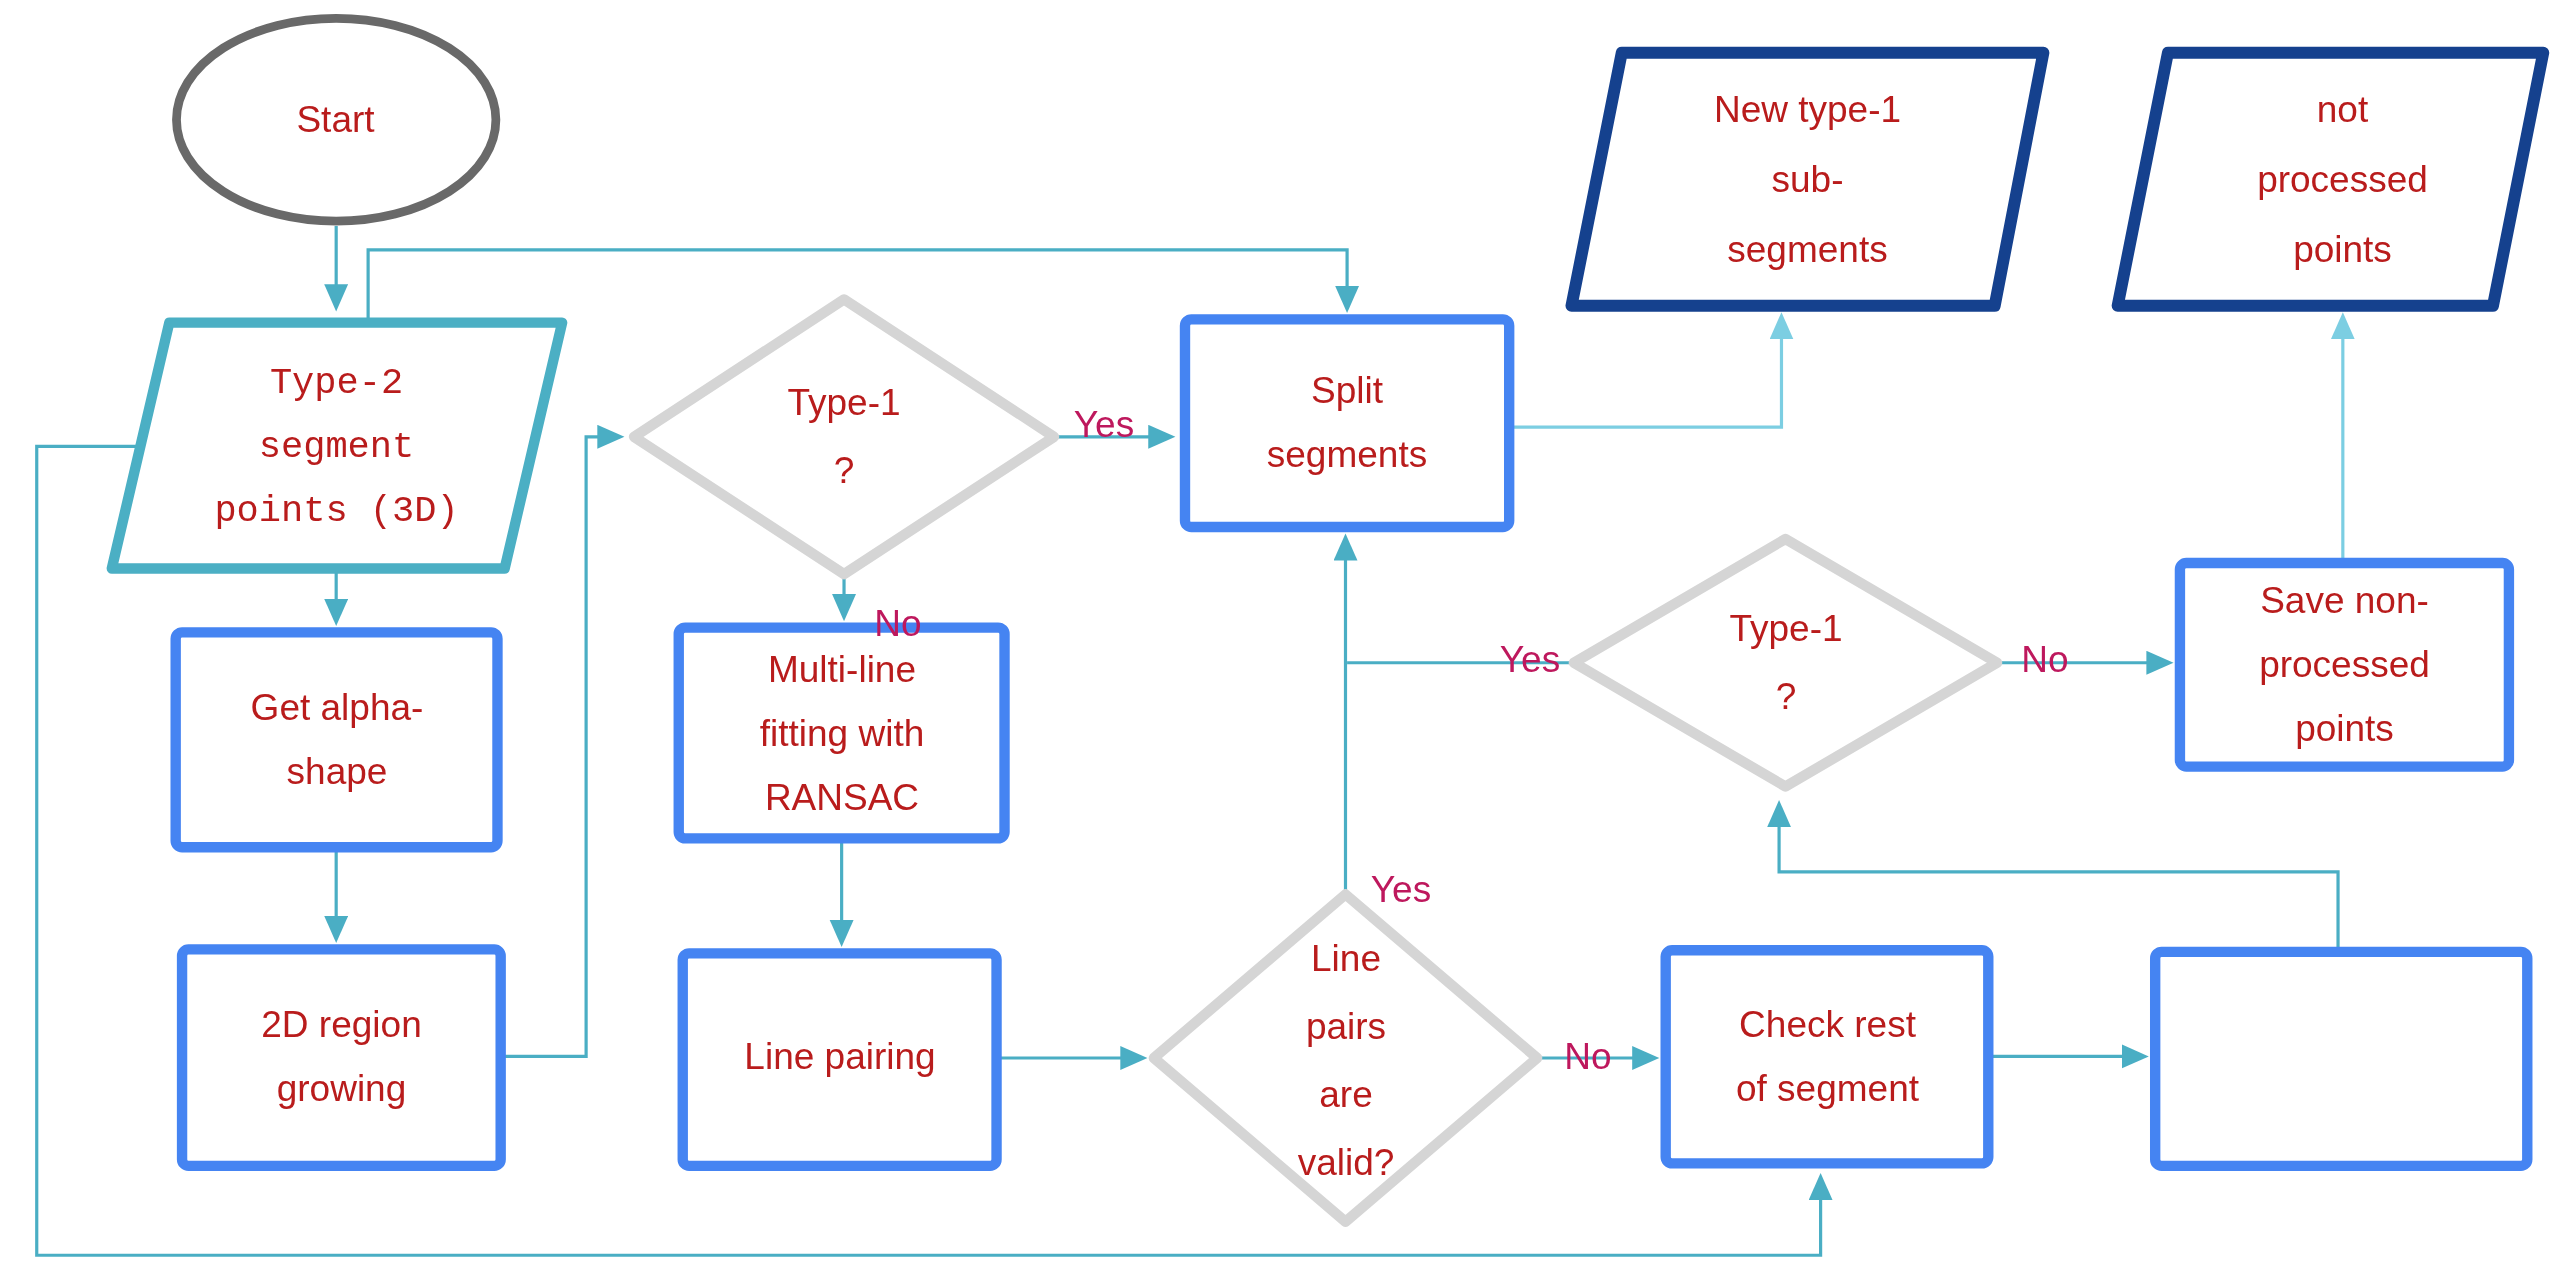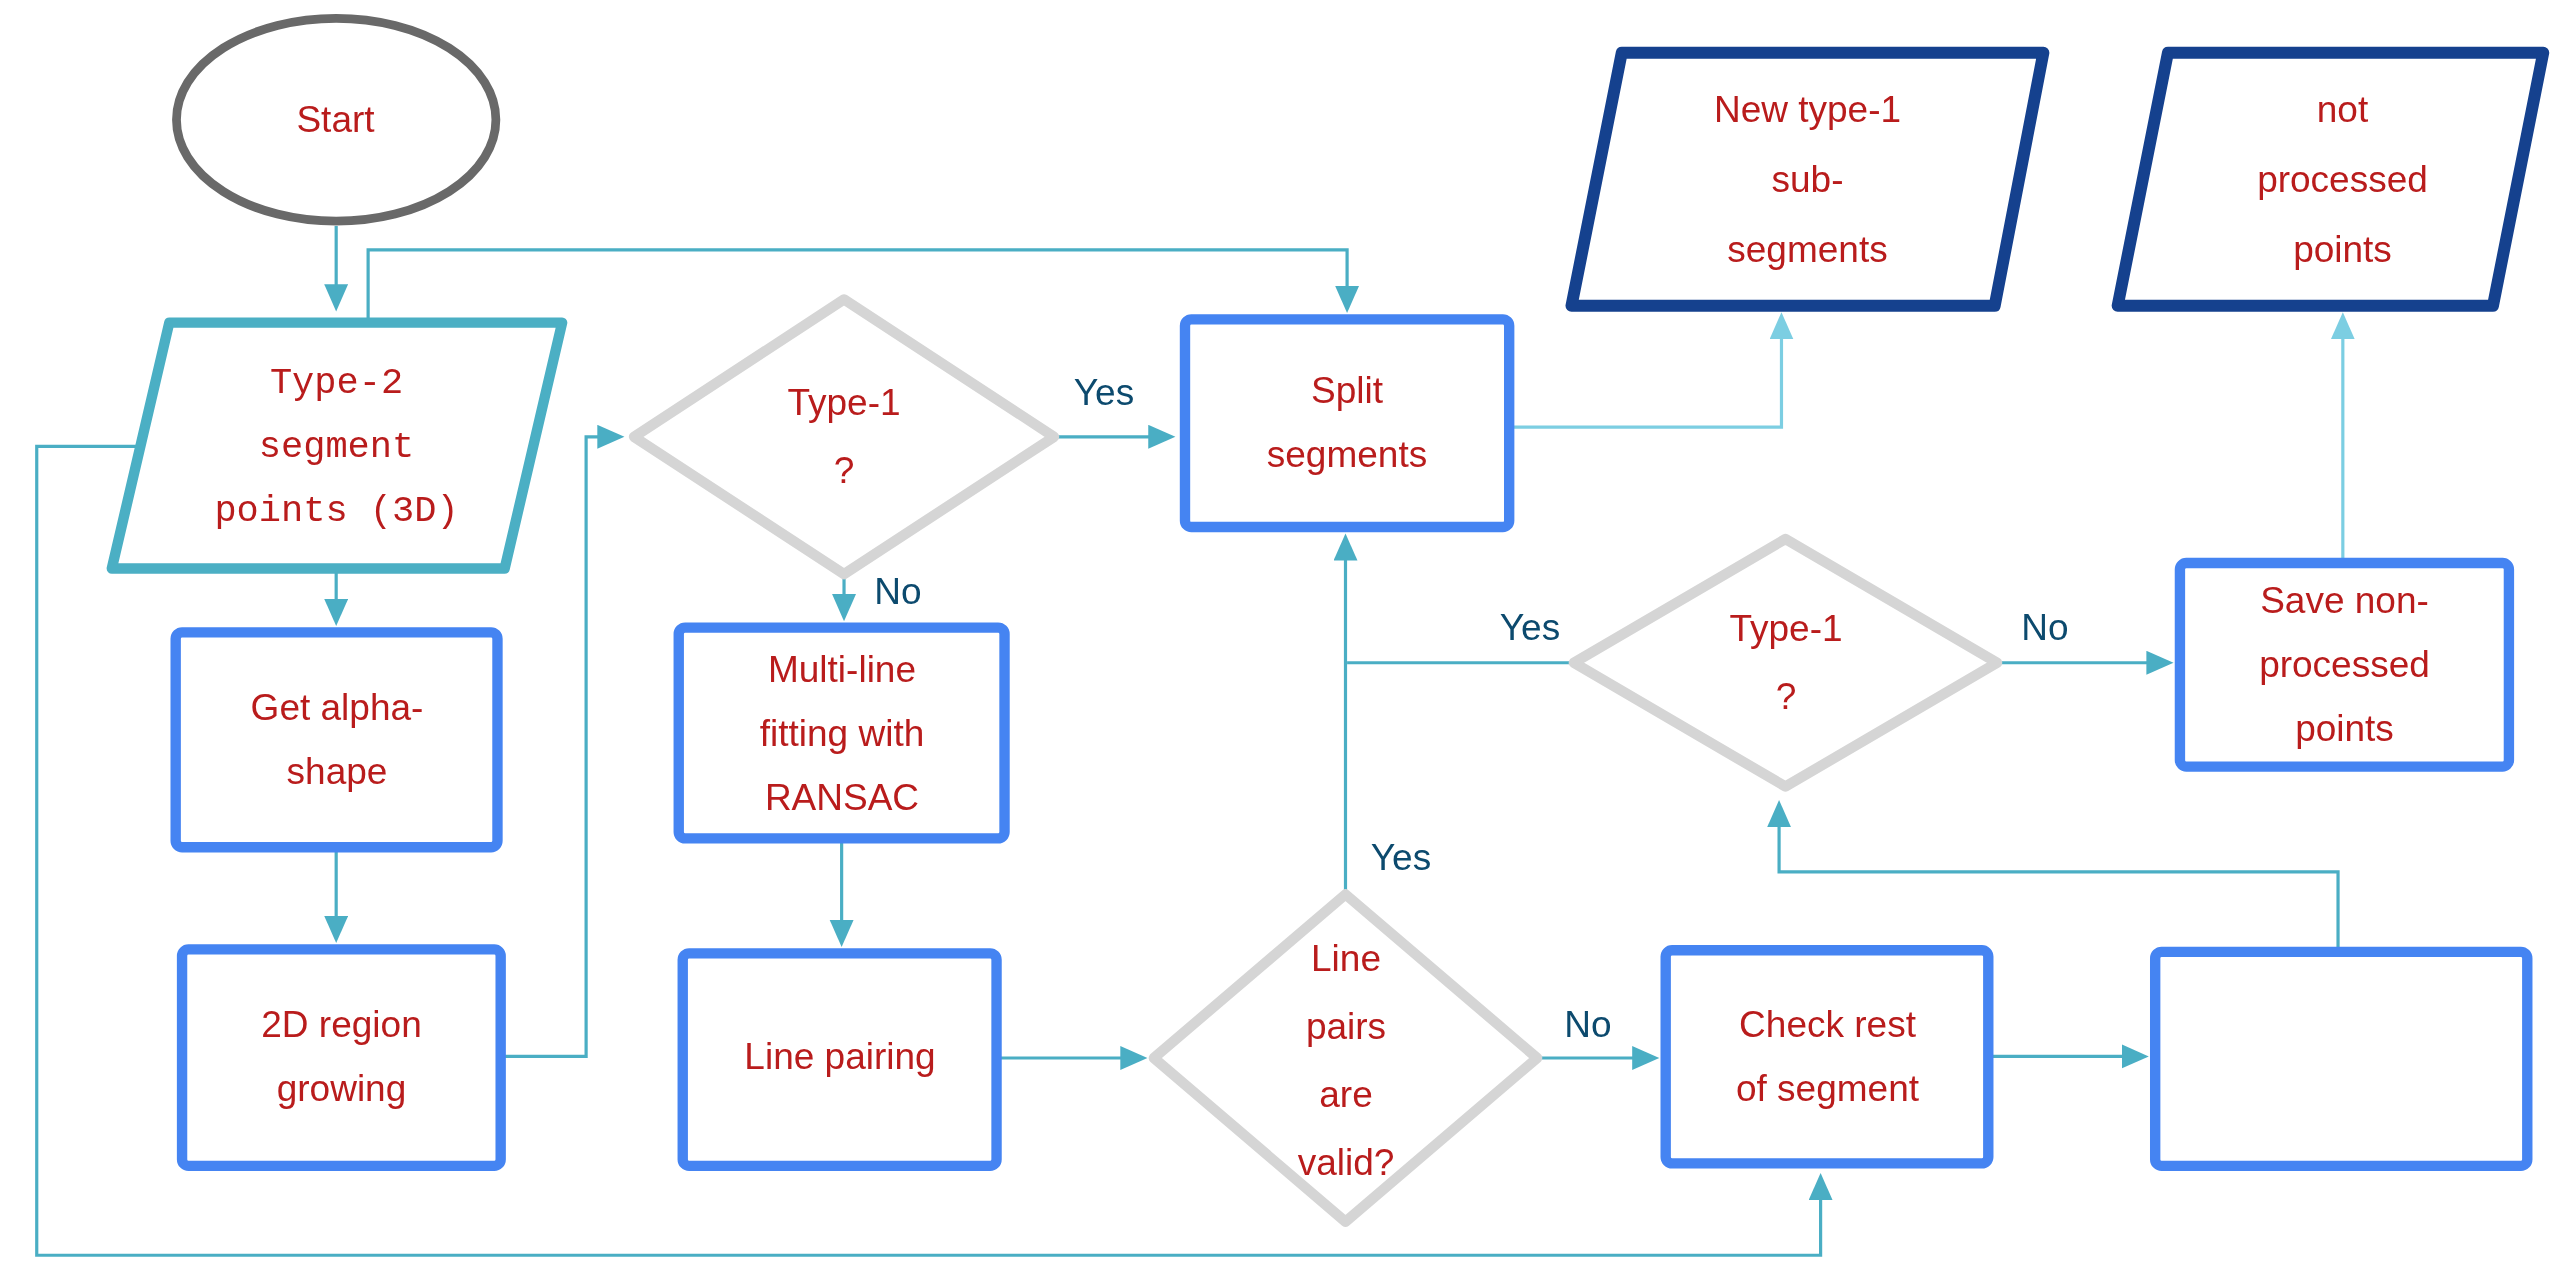--- a/index.html
+++ b/index.html
@@ -6,21 +6,21 @@
   body{width:2576px;height:1284px;position:relative;overflow:hidden;
        font-family:"Liberation Sans", sans-serif;}
   #canvas{position:absolute;left:0;top:0;width:2576px;height:1284px;}
   svg#shapes{position:absolute;left:0;top:0;}
   .txt{position:absolute;display:flex;flex-direction:column;align-items:center;
        justify-content:center;text-align:center;font-size:37px;color:#b91c1c;z-index:2;}
   .txt .ln{line-height:64px;white-space:nowrap;display:block;}
   .txt .lh85{line-height:68px;}
   .txt .lh88{line-height:70px;}
   .edge-label{position:absolute;width:104px;height:48px;display:flex;align-items:center;
-       justify-content:center;font-size:37px;color:#0c4a6e;z-index:2;white-space:nowrap;}
+       justify-content:center;font-size:37px;color:#be185d;z-index:2;white-space:nowrap;margin-top:32px;}
 </style>
 </head>
 <body>
 
 <div id="canvas">
 
 <svg id="shapes" width="2576" height="1284" viewBox="0 0 3226 1608">
   <defs>
     <marker id="ah" markerUnits="userSpaceOnUse" markerWidth="40" markerHeight="34" refX="26" refY="15" orient="auto">
       <path d="M0,0 L34,15 L0,30 z" fill="#4AAEC4"></path>

